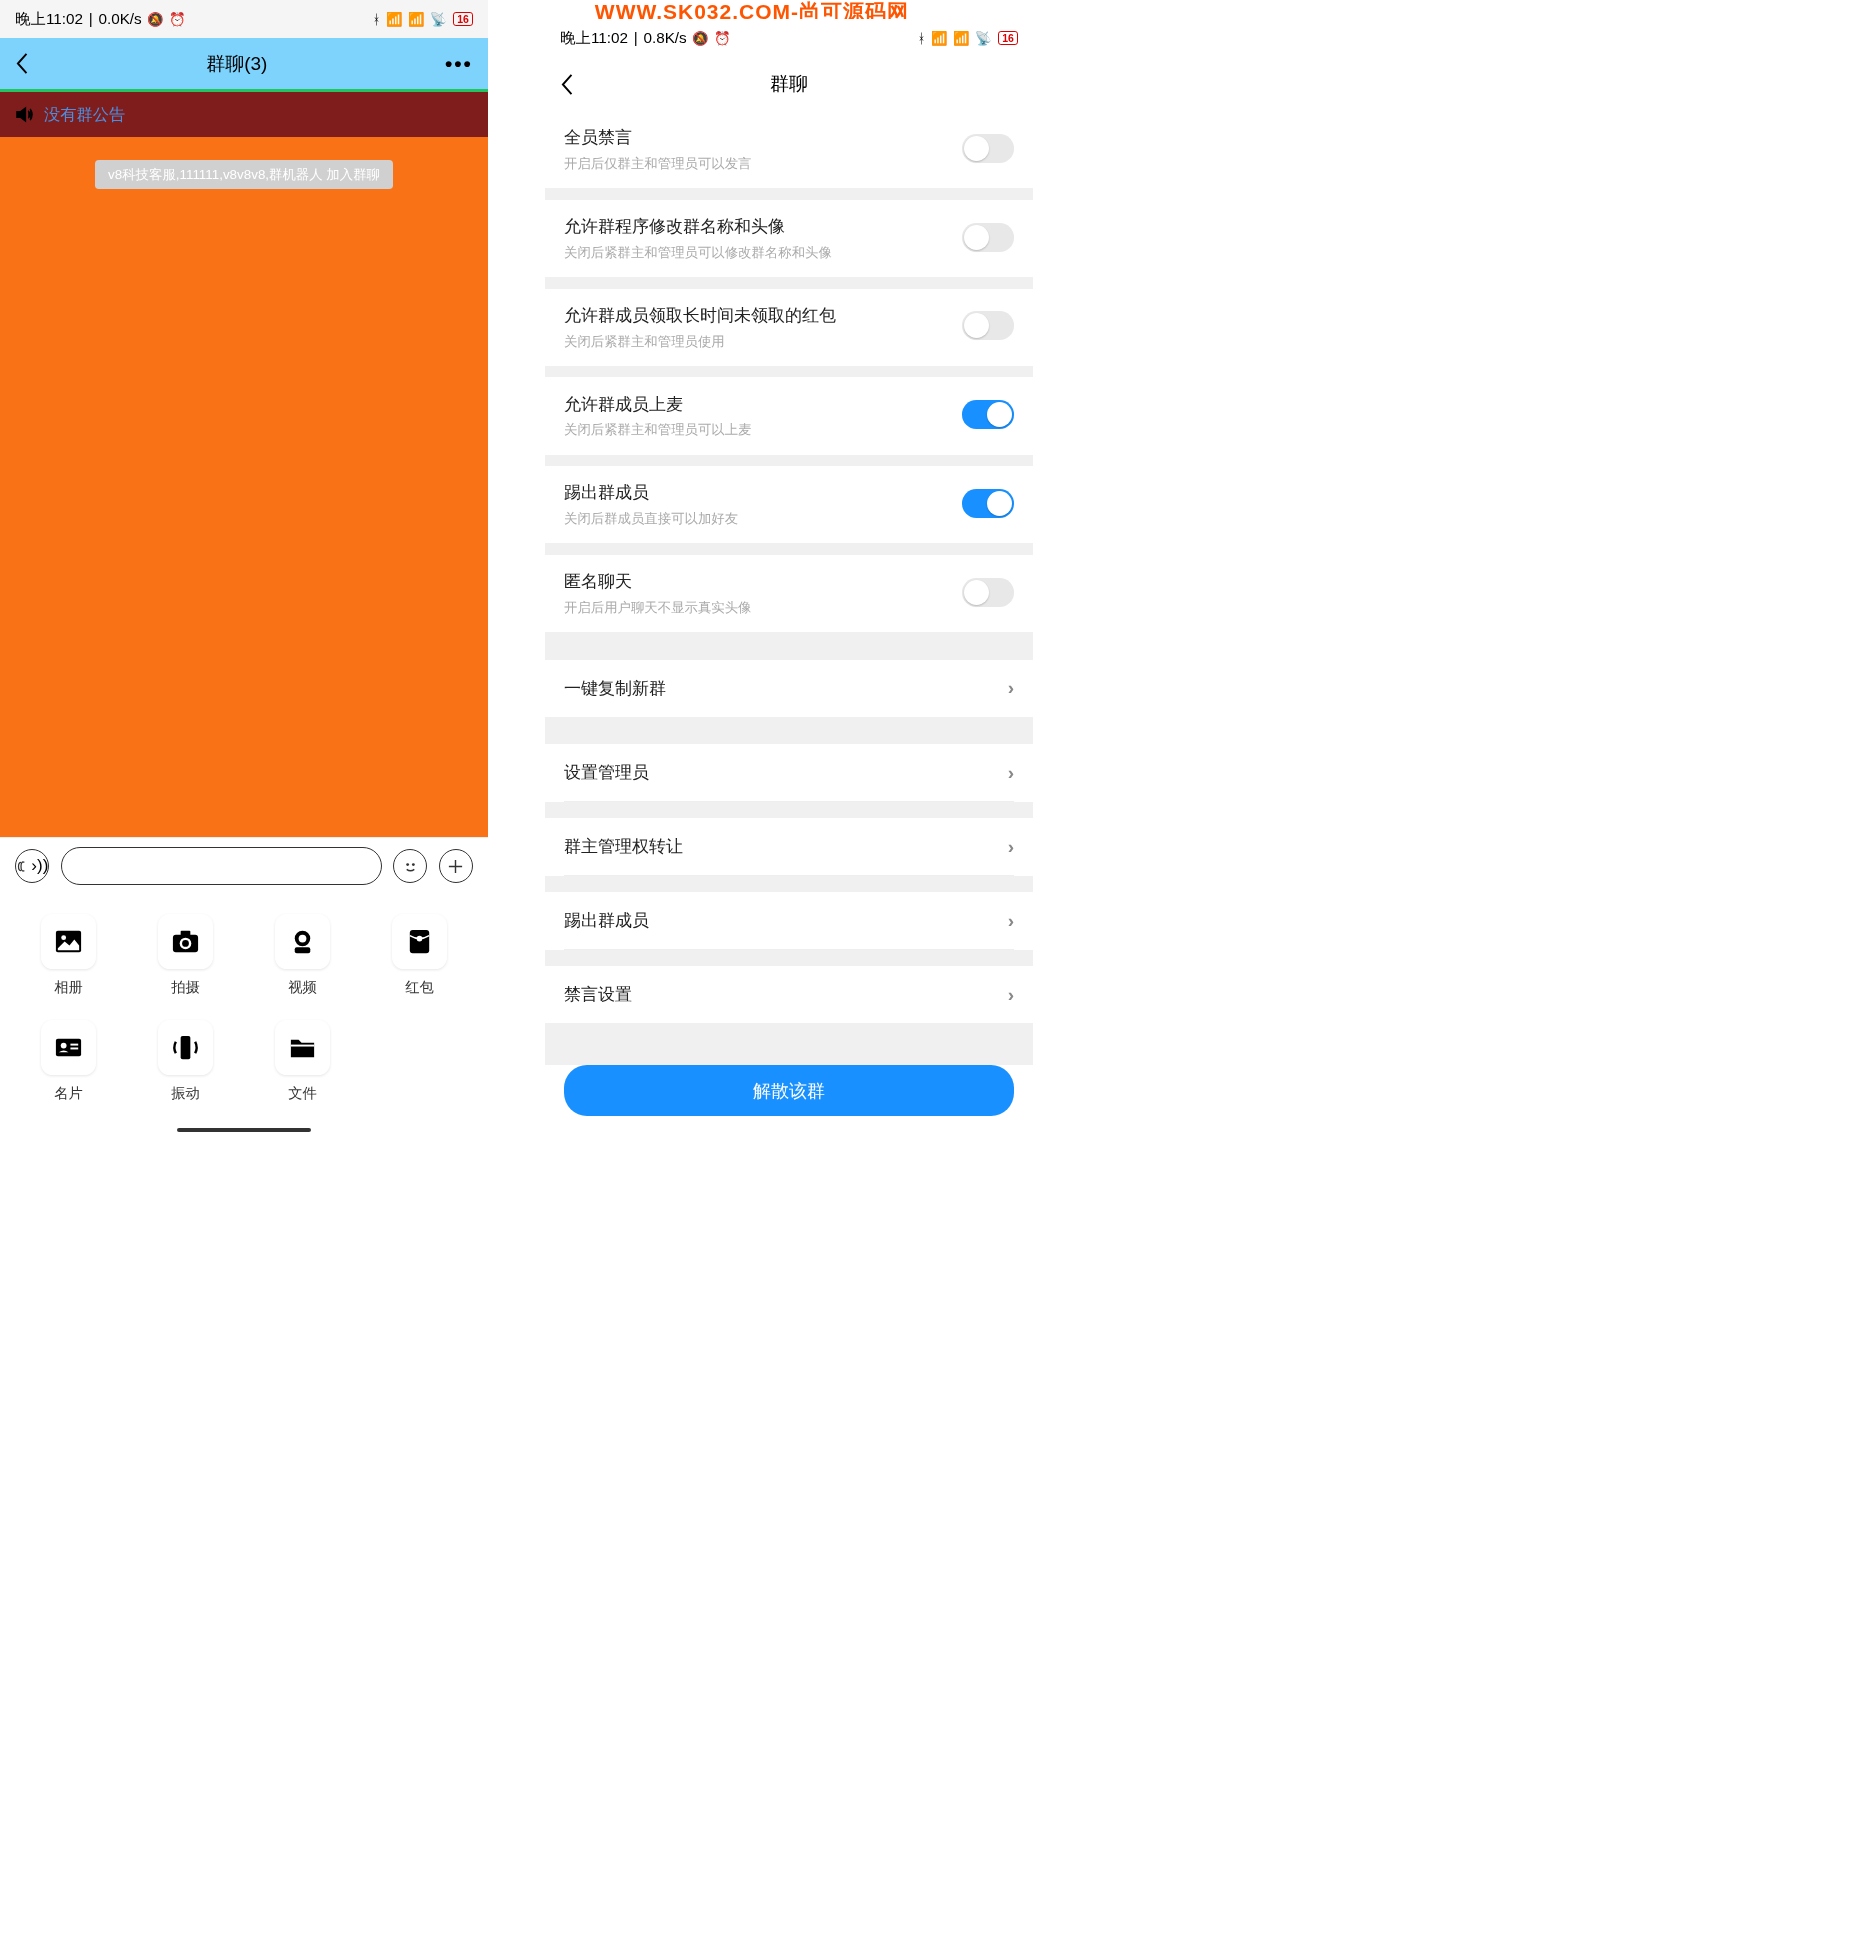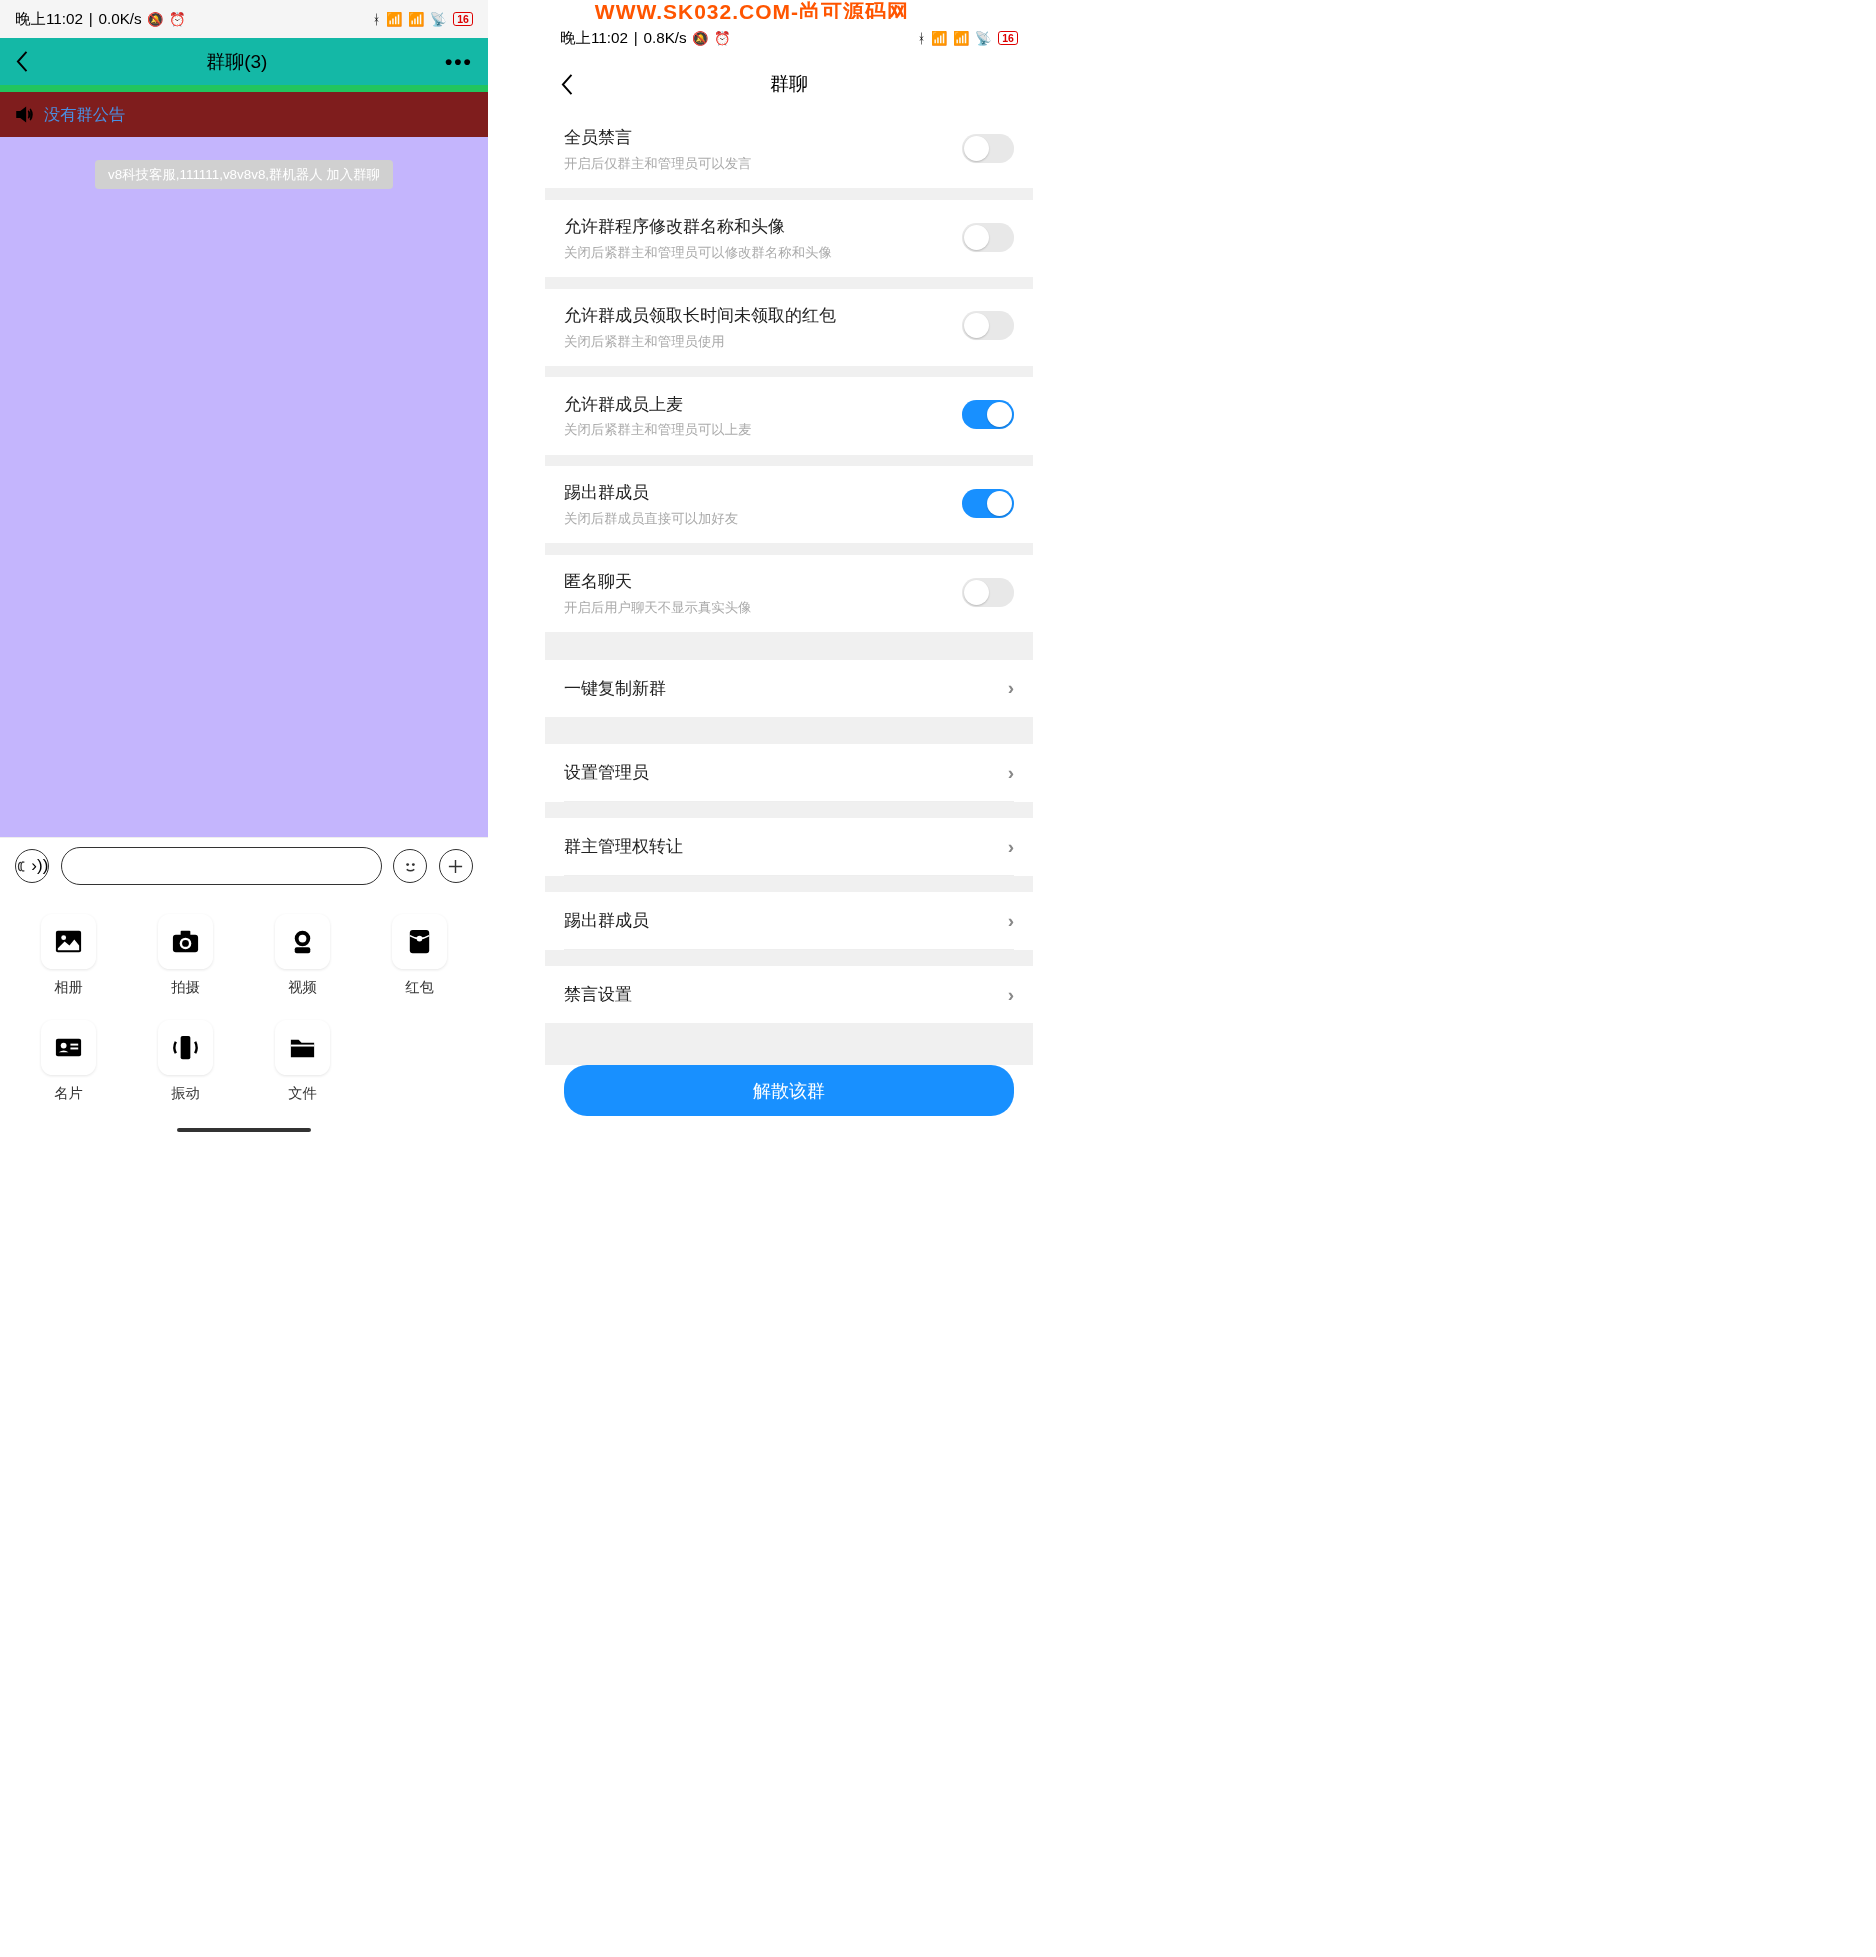--- a/index.html
+++ b/index.html
@@ -9,34 +9,34 @@
     
     
     .status-bar { height: 38px; display: flex; align-items: center; justify-content: space-between; padding: 0 15.3px; font-size: 15.3px; background: #f5f5f5; }
     .status-bar.white { background: #fff; }
     .status-left { display: flex; align-items: center; gap: 5.7px; }
     .status-right { display: flex; align-items: center; gap: 5.7px; }
     .status-icon { font-size: 13.4px; }
     .battery { border: 1.4px solid #d00; border-radius: 2.9px; padding: 0 2.9px; font-size: 10.5px; color: #d00; font-weight: bold; }
     
     
-    .header { height: 54px; display: flex; align-items: center; justify-content: space-between; padding: 0 15.3px; background: #14b8a6; border-bottom: 7px solid #22c55e; }
+    .header { height: 54px; display: flex; align-items: center; justify-content: space-between; padding: 0 15.3px; background: #7dd3fc; border-bottom: 3px solid #22c55e; }
     .header.white { background: #fff; border-bottom: none; }
     .back-btn { font-size: 25px; cursor: pointer; }
     .header-title { font-size: 19px; font-weight: 400; }
     .more-btn { font-size: 21px; letter-spacing: 1.9px; cursor: pointer; font-weight: bold; }
     
     
     .watermark { position: absolute; top: -1.9px; right: -421px; color: #ff5500; font-size: 21px; font-weight: bold; letter-spacing: 1px; white-space: nowrap; }
     
     
     .announcement { background: #7f1d1d; padding: 11.5px 15.3px; display: flex; align-items: center; gap: 9.6px; }
     .speaker-icon { font-size: 17px; }
     .announcement-text { color: #4a90e2; font-size: 16.3px; }
-    .chat-area { flex: 1; background: #c4b5fd; padding: 23px 15.3px; min-height: 593px; }
+    .chat-area { flex: 1; background: #f97316; padding: 23px 15.3px; min-height: 593px; }
     .system-msg { background: #d0d0d0; color: #fff; font-size: 13.4px; padding: 5.7px 13.4px; border-radius: 3.8px; display: inline-block; margin: 0 auto; }
     .system-msg-wrap { text-align: center; }
     .input-bar { display: flex; align-items: center; padding: 9.6px 15.3px; gap: 11.5px; background: #fff; border-top: 1px solid #eee; }
     .voice-btn, .emoji-btn, .plus-btn { width: 34px; height: 34px; border: 1.4px solid #333; border-radius: 50%; display: flex; align-items: center; justify-content: center; font-size: 17px; cursor: pointer; }
     .text-input { flex: 1; height: 38px; border: 1.4px solid #333; border-radius: 19px; padding: 0 15.3px; font-size: 15.3px; }
     
     .attachment-panel { background: #fff; padding: 19px 29px; display: grid; grid-template-columns: repeat(4, 1fr); gap: 23px 38px; }
     .attach-item { display: flex; flex-direction: column; align-items: center; gap: 9px; cursor: pointer; }
     .attach-icon-box { width: 55px; height: 55px; background: #fff; border-radius: 11.5px; display: flex; align-items: center; justify-content: center; box-shadow: 0 1px 2.9px rgba(0,0,0,0.1); }
     .attach-icon { width: 31px; height: 31px; }

